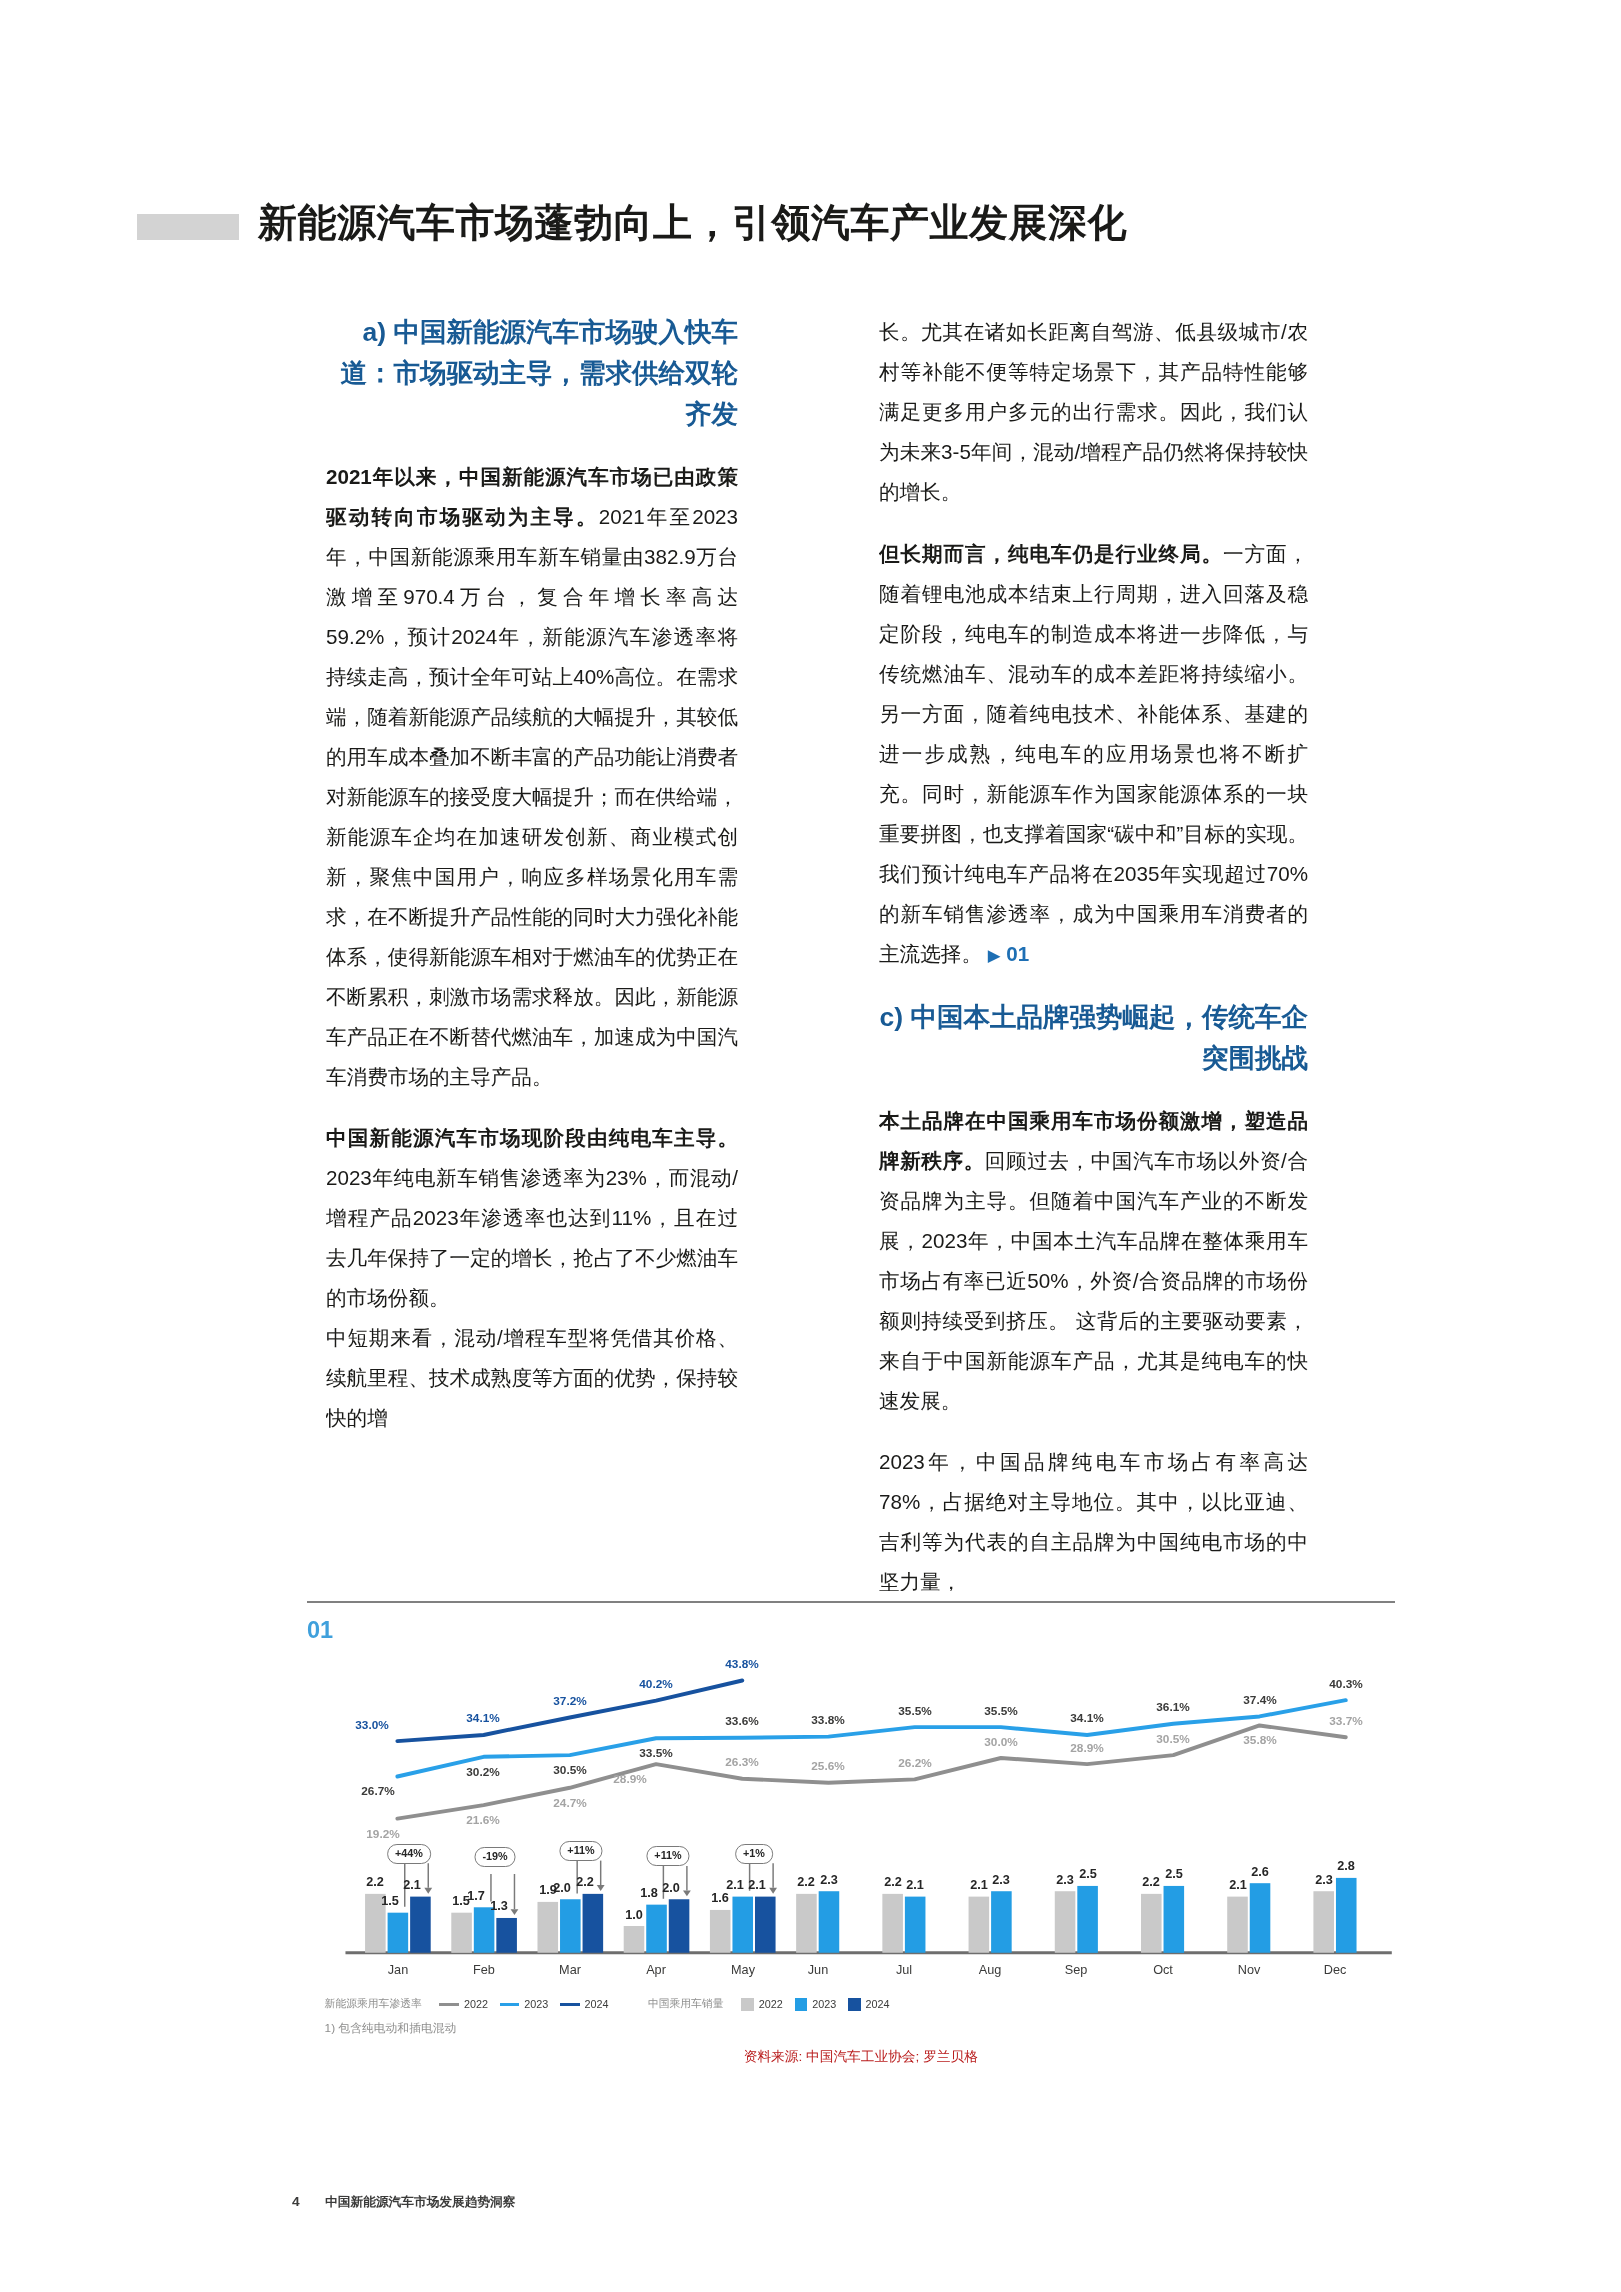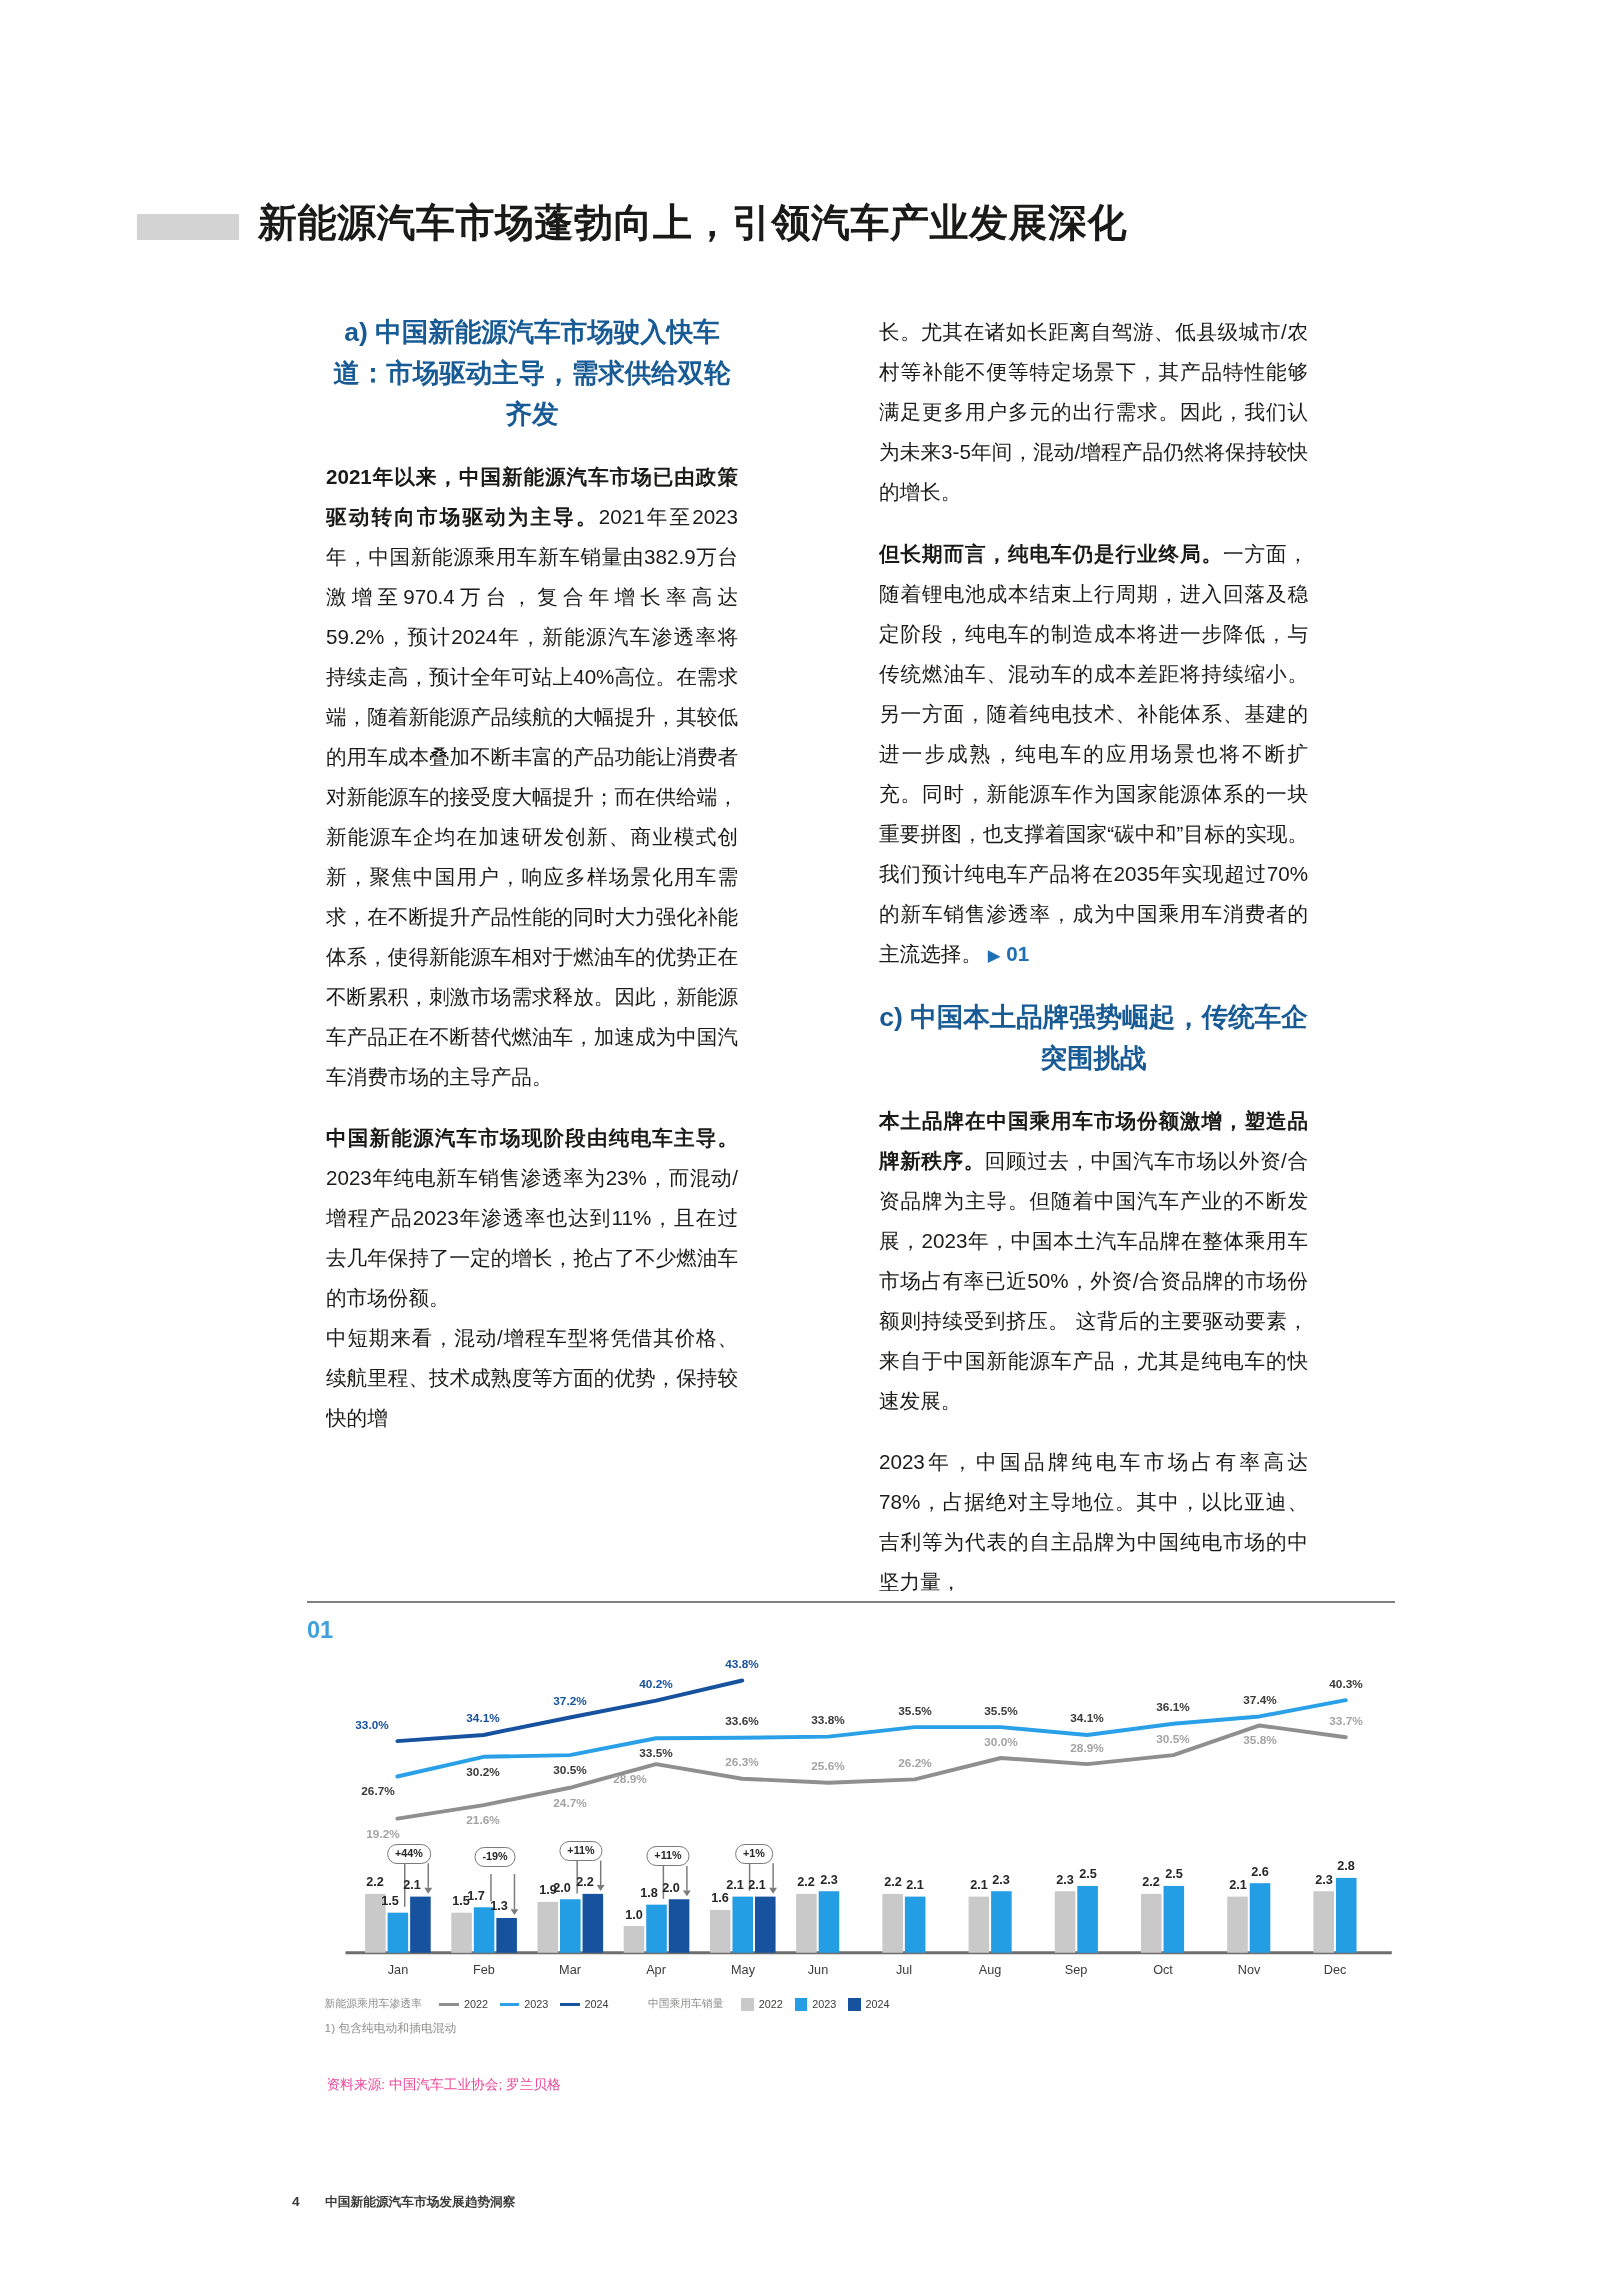--- a/index.html
+++ b/index.html
@@ -5,21 +5,21 @@
   html,body{margin:0;padding:0;}
   body{
     width:1621px;height:2293px;position:relative;background:#ffffff;
     font-family:"Liberation Sans","DejaVu Sans",sans-serif;color:#1A1A18;
   }
   .accent-bar{position:absolute;left:137px;top:214px;width:102px;height:25.5px;background:#D3D3D3;}
   .page-title{position:absolute;left:258px;top:196px;font-size:39px;font-weight:bold;letter-spacing:0.5px;color:#1A1A18;}
   .col{position:absolute;top:312px;font-size:20.6px;line-height:40px;text-align:justify;overflow:hidden;height:1279px;}
   .col-left{left:326px;width:412px;}
   .col-right{left:879px;width:429px;}
-  .sec-heading{color:#185A94;font-size:26.5px;line-height:41px;font-weight:bold;text-align:center;margin:0 0 21.6px 0;}
+  .sec-heading{color:#185A94;font-size:26.5px;line-height:41px;font-weight:bold;text-align:right;margin:0 0 21.6px 0;}
   .sec-heading.mt{margin-top:13px;}
   .para{margin:0 0 21.6px 0;}
   .para.tight{margin-bottom:0;}
   .lead{font-weight:bold;}
   .ref-arrow{color:#1E6FB4;font-size:16.7px;}
   .ref-num{color:#1E6FB4;font-weight:bold;}
   
   .figure{position:absolute;left:307px;top:1601px;width:1088px;border-top:2px solid #808080;}
   .fig-title-row{display:flex;align-items:baseline;gap:41px;margin-top:13.7px;}
   .fig-number{color:#3FA0DC;font-size:23.5px;font-weight:bold;}
@@ -34,21 +34,21 @@
   .month-label{position:absolute;transform:translateX(-50%);font-size:12.7px;color:#3B3B3A;}
   .callout{position:absolute;transform:translateX(-50%);background:#fff;border:1.5px solid #7A7A7A;border-radius:9.8px;
     font-size:10.8px;font-weight:bold;color:#262626;padding:2px 6.9px;line-height:13.7px;white-space:nowrap;z-index:3;}
   .legend{display:flex;align-items:center;gap:11.8px;margin-top:7.8px;padding-left:17.6px;font-size:10.8px;color:#3B3B3A;}
   .legend .grp{color:#8E8E8D;margin-right:5.9px;}
   .legend .gap{width:15.7px;}
   .lg-line{display:inline-block;width:19.6px;height:2.9px;margin-right:4.9px;vertical-align:middle;}
   .lg-sq{display:inline-block;width:12.7px;height:12.7px;margin-right:4.9px;vertical-align:middle;}
   .lg-item{display:flex;align-items:center;}
   .footnote{margin-top:9.8px;padding-left:17.6px;font-size:11.8px;color:#8E8E8D;}
-  .source{margin-top:39px;padding-left:19.6px;font-size:13.7px;color:#ec4899;}
+  .source{margin-top:11px;padding-left:19.6px;font-size:13.7px;color:#b91c1c;text-align:center;}
   .footer{position:absolute;left:292px;top:2194px;display:flex;gap:25.5px;align-items:baseline;font-size:12.7px;color:#3B3B3A;}
   .footer .pn{font-weight:bold;font-size:13.7px;}
   .footer .ft{font-weight:bold;}
 </style>
 </head>
 <body>
 
 <div class="accent-bar"></div>
 <div class="page-title">新能源汽车市场蓬勃向上，引领汽车产业发展深化</div>
 

